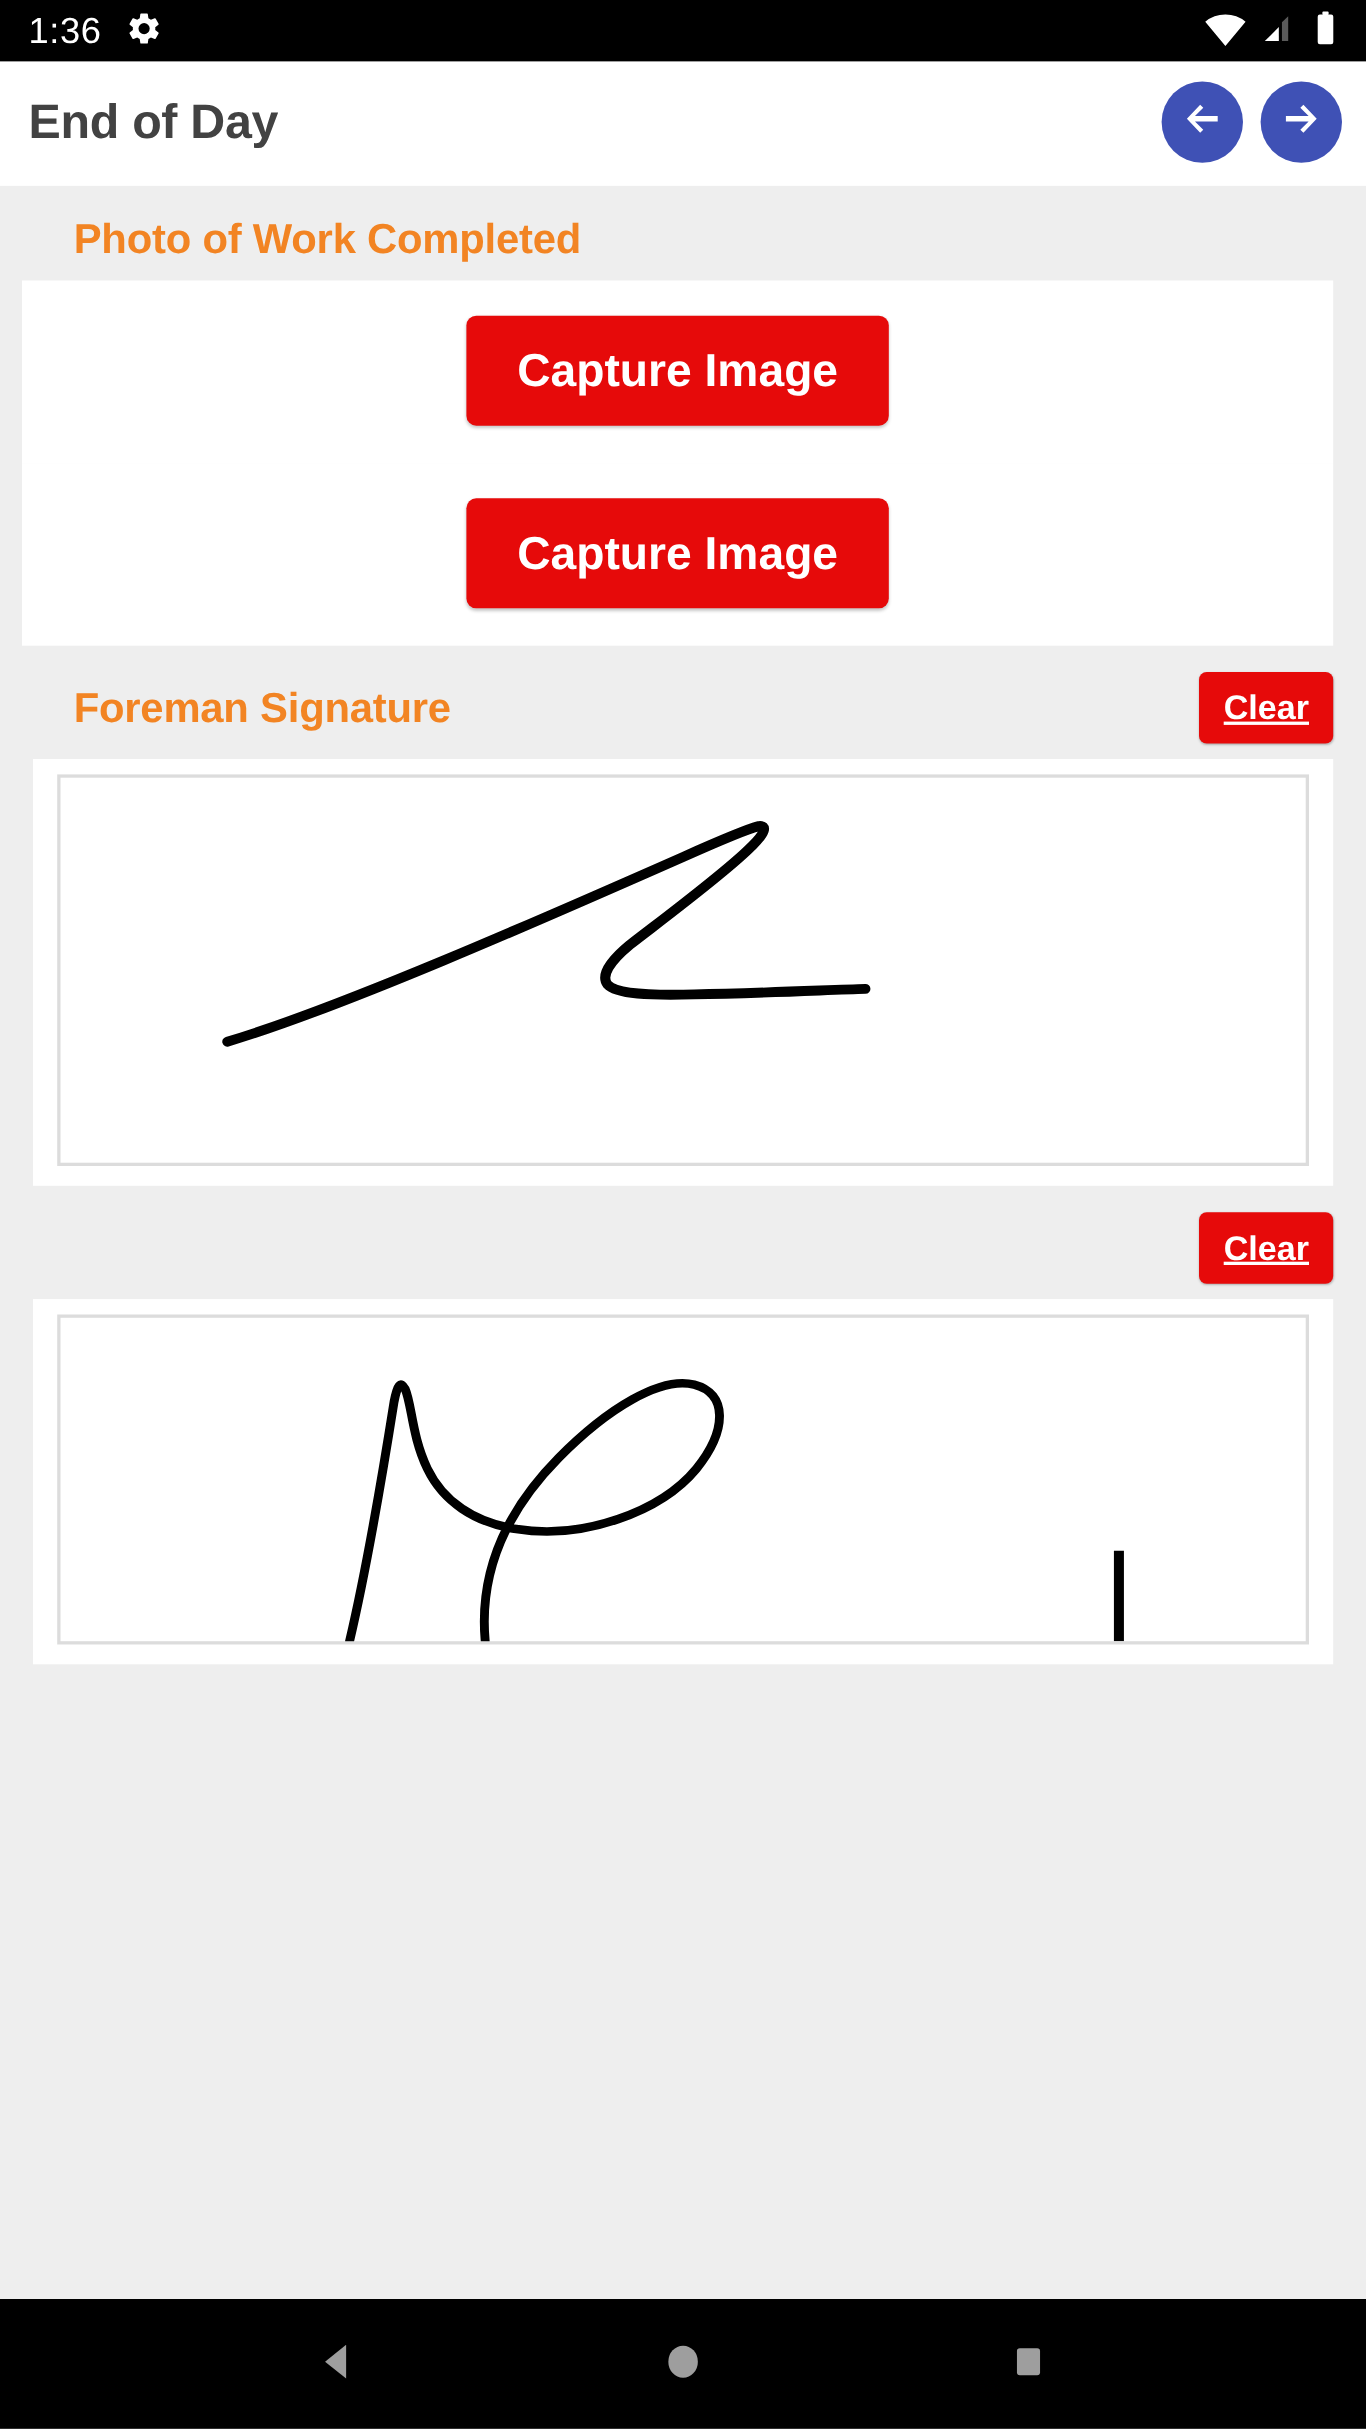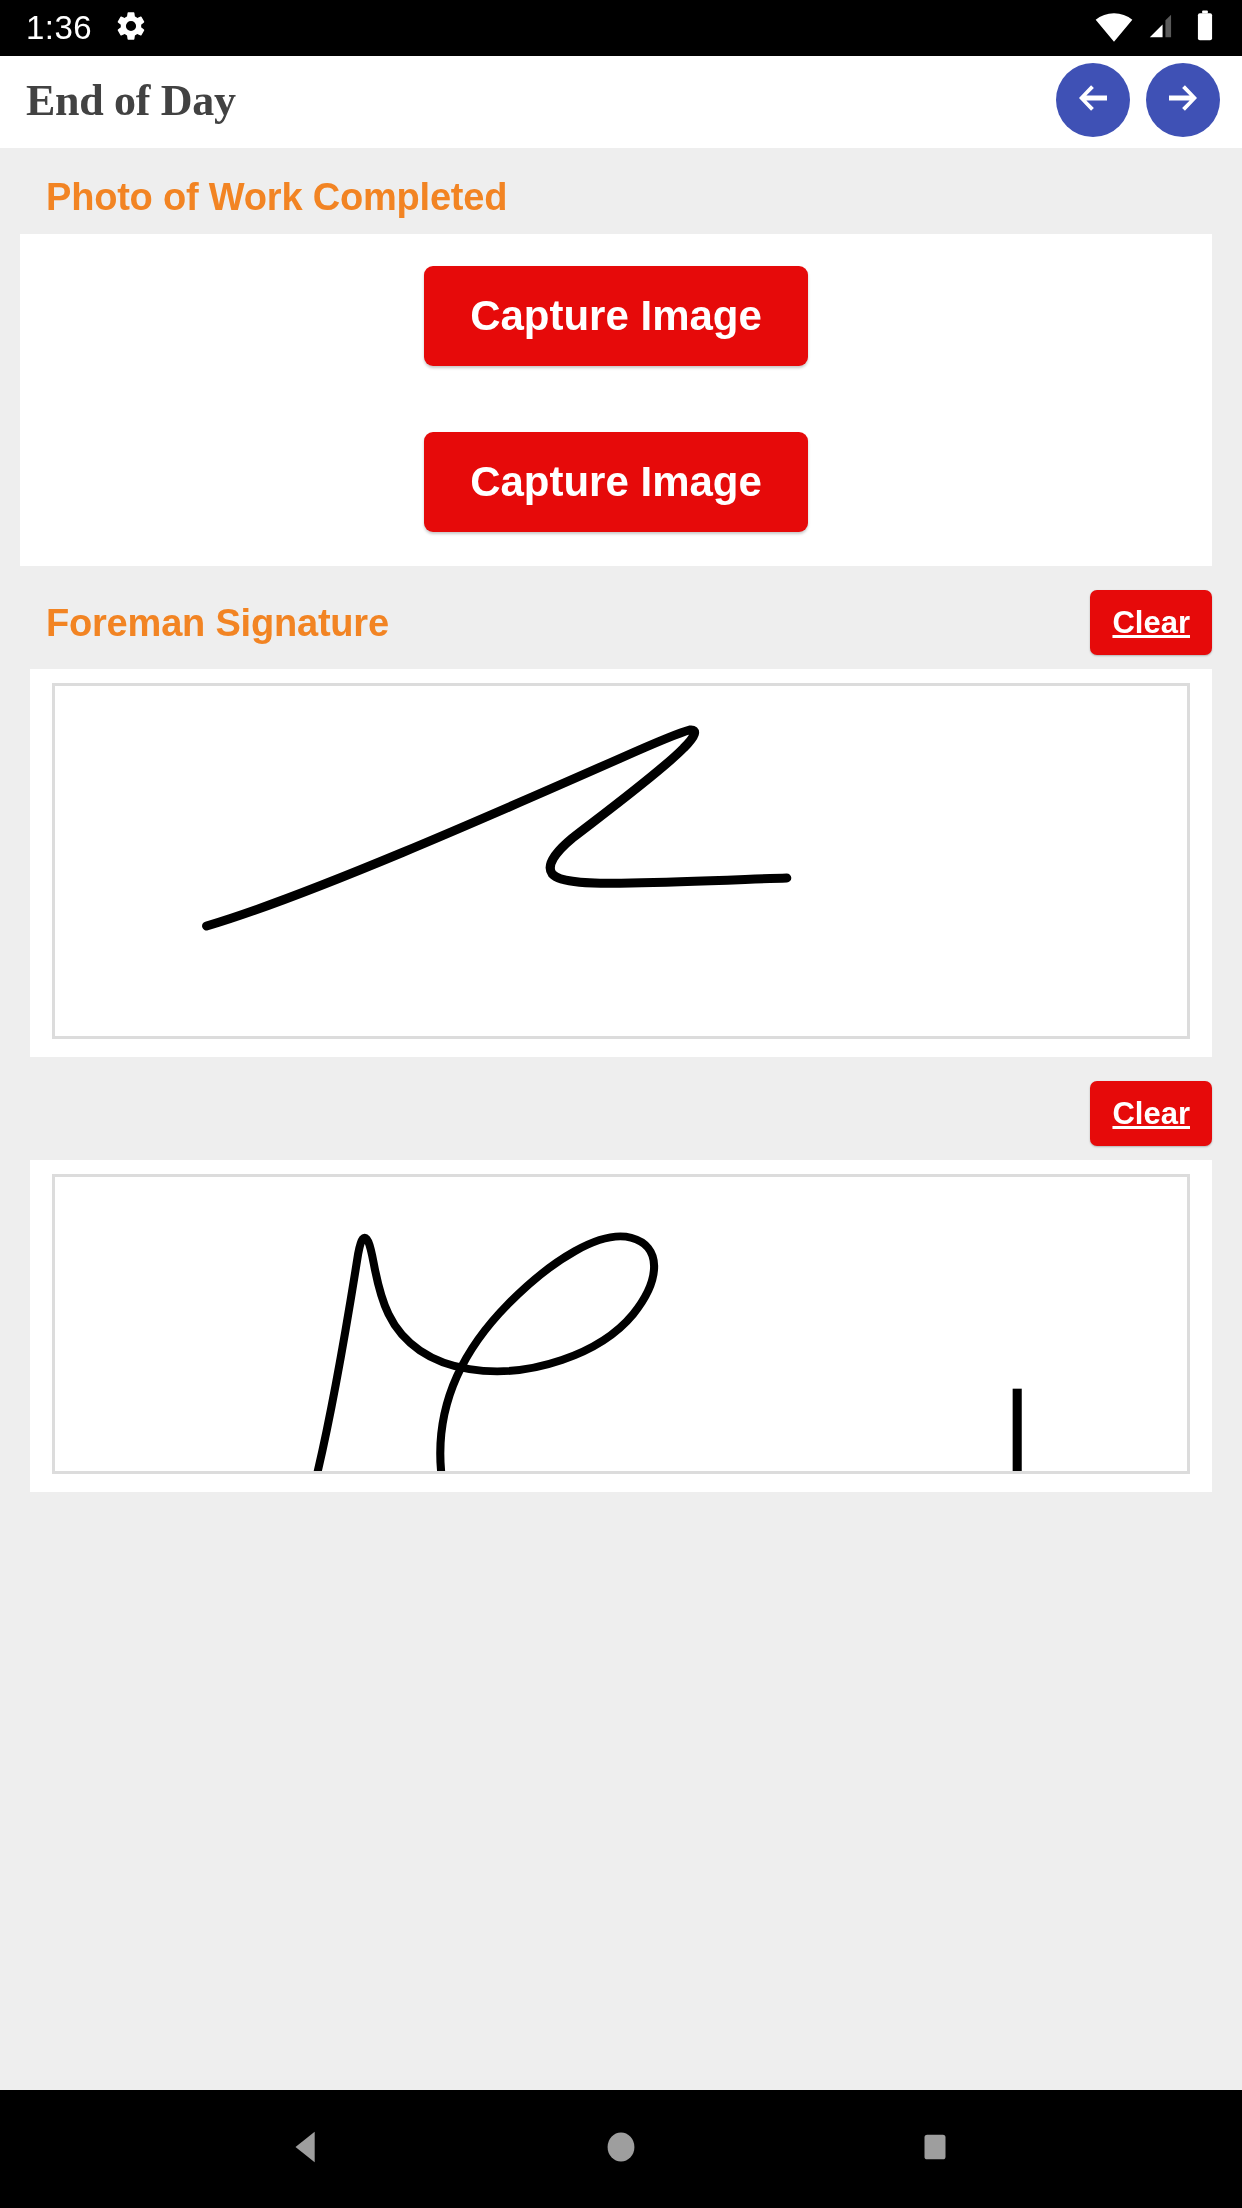--- a/index.html
+++ b/index.html
@@ -47,28 +47,27 @@
   .status-right {
     margin-left: auto;
     display: flex;
     align-items: center;
     gap: 12px;
   }
   .sb-icon { display: block; }
 
   
   .app-bar {
-    height: 92px;
+    height: 113px;
     background: #ffffff;
     display: flex;
     align-items: center;
     padding: 0 22px 4px 26px;
     box-sizing: border-box;
     flex: 0 0 auto;
-    font-family: Liberation Serif, serif;
   }
   .app-title {
     font-size: 44px;
     font-weight: bold;
     color: #424242;
     letter-spacing: -0.3px;
   }
   .nav-buttons {
     margin-left: auto;
     display: flex;
@@ -88,21 +87,21 @@
 
   
   .content {
     flex: 1 1 auto;
     background: #eeeeee;
     overflow: hidden;
     position: relative;
   }
 
   .section-head {
-    padding: 30px 30px 18px 46px;
+    padding: 30px 30px 18px 67px;
     display: flex;
     align-items: center;
     box-sizing: border-box;
   }
   .section-head.with-action {
     padding-top: 24px;
     padding-bottom: 14px;
   }
   .section-title {
     font-size: 38px;

